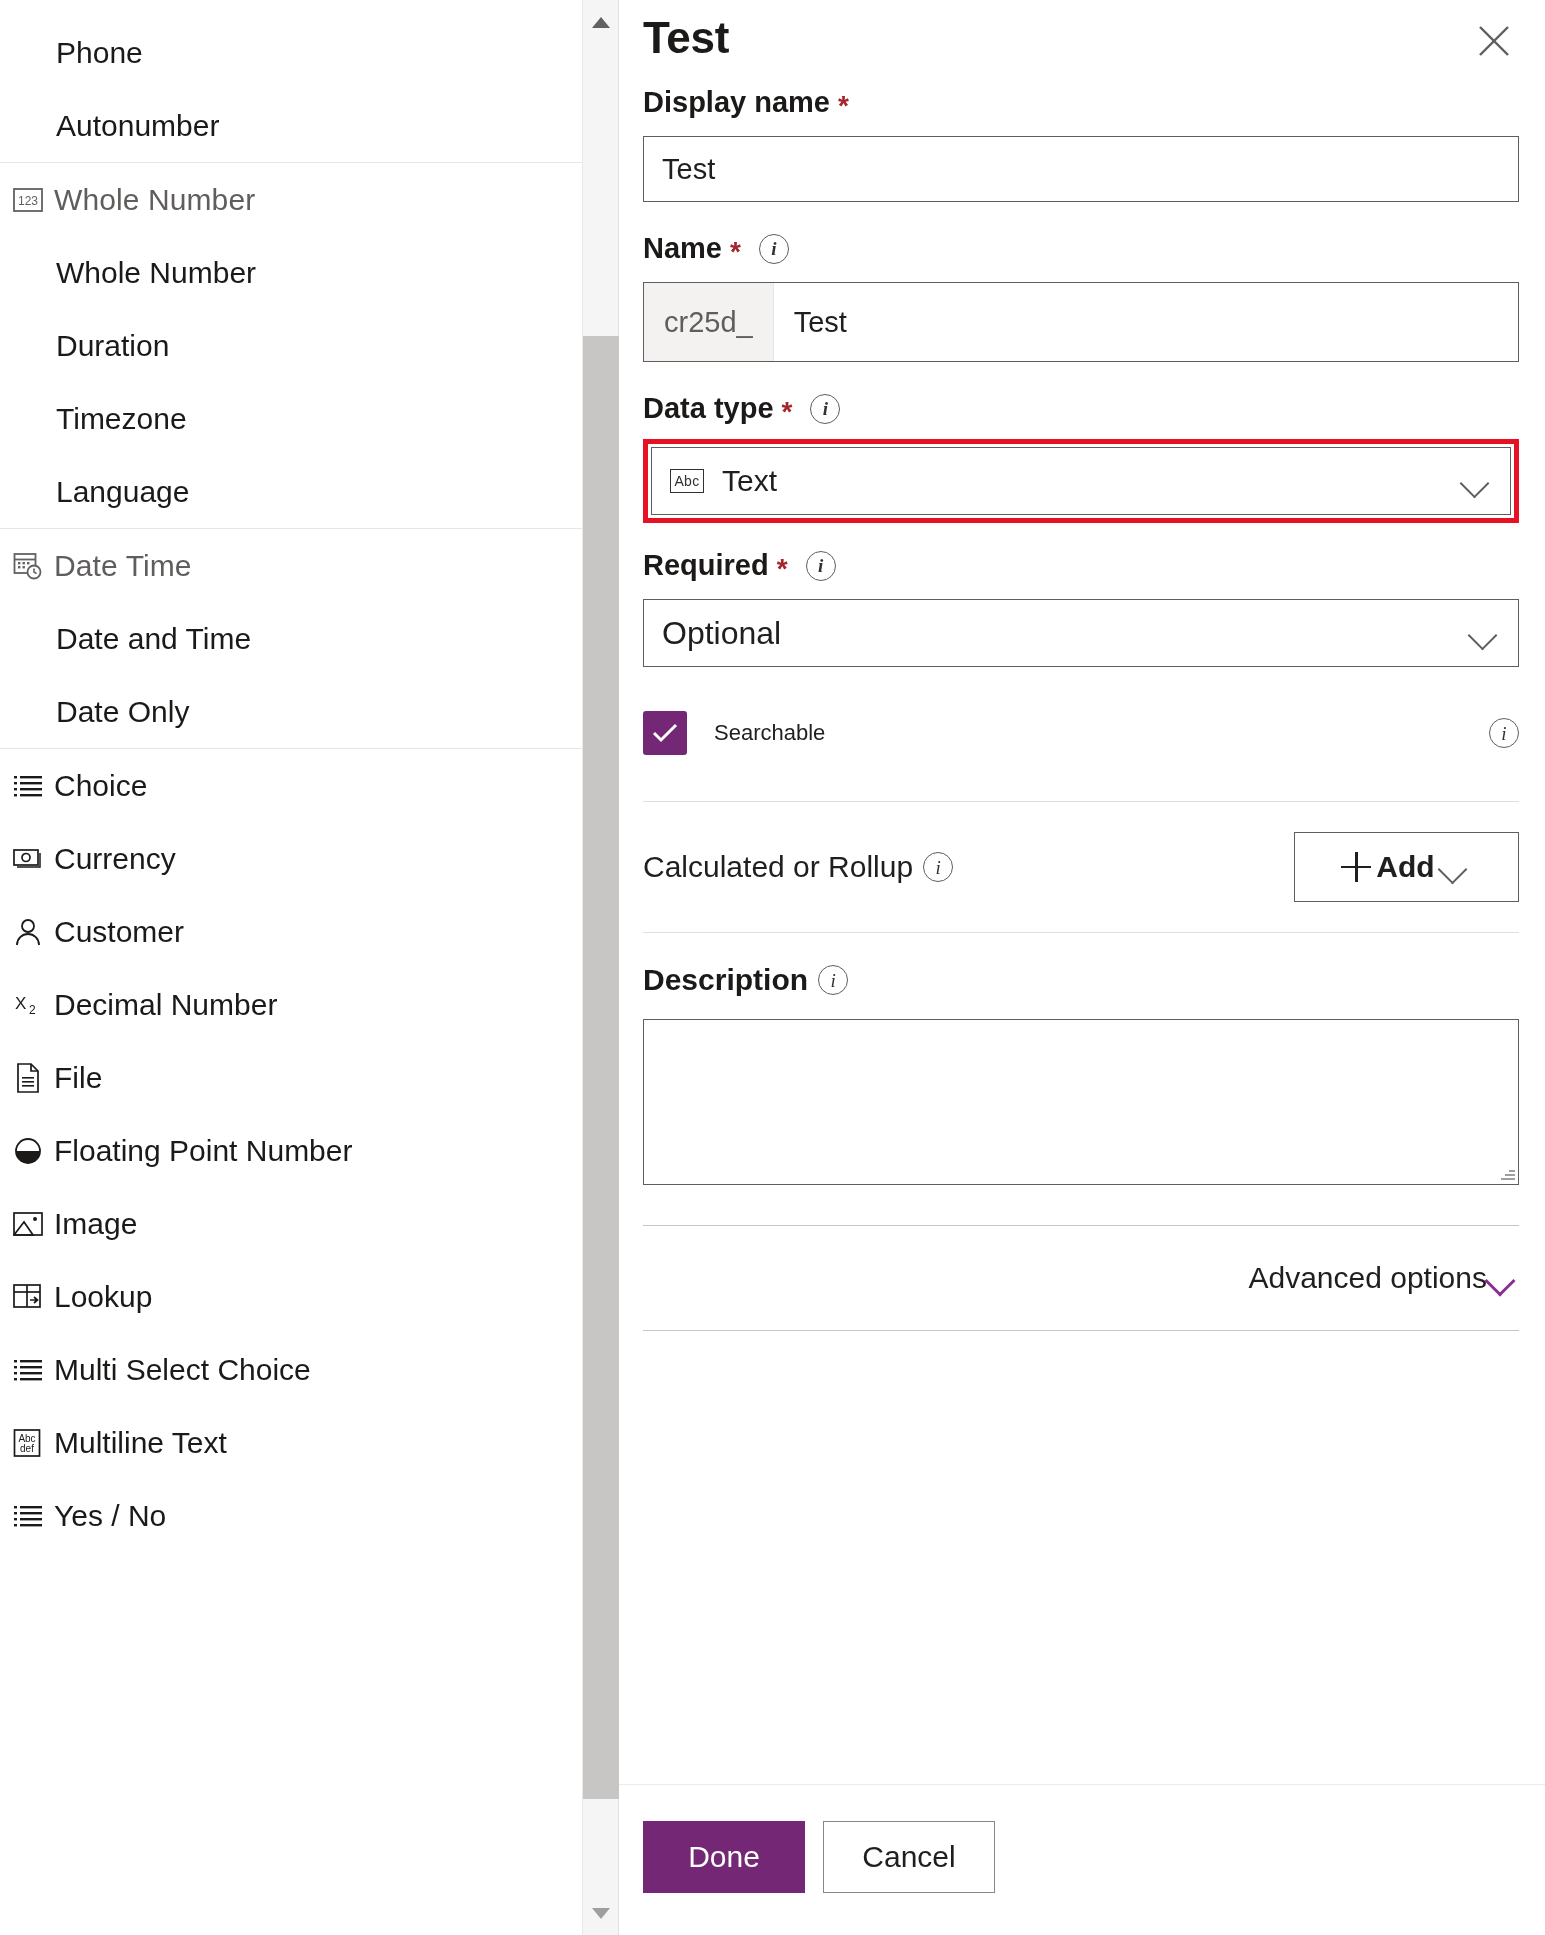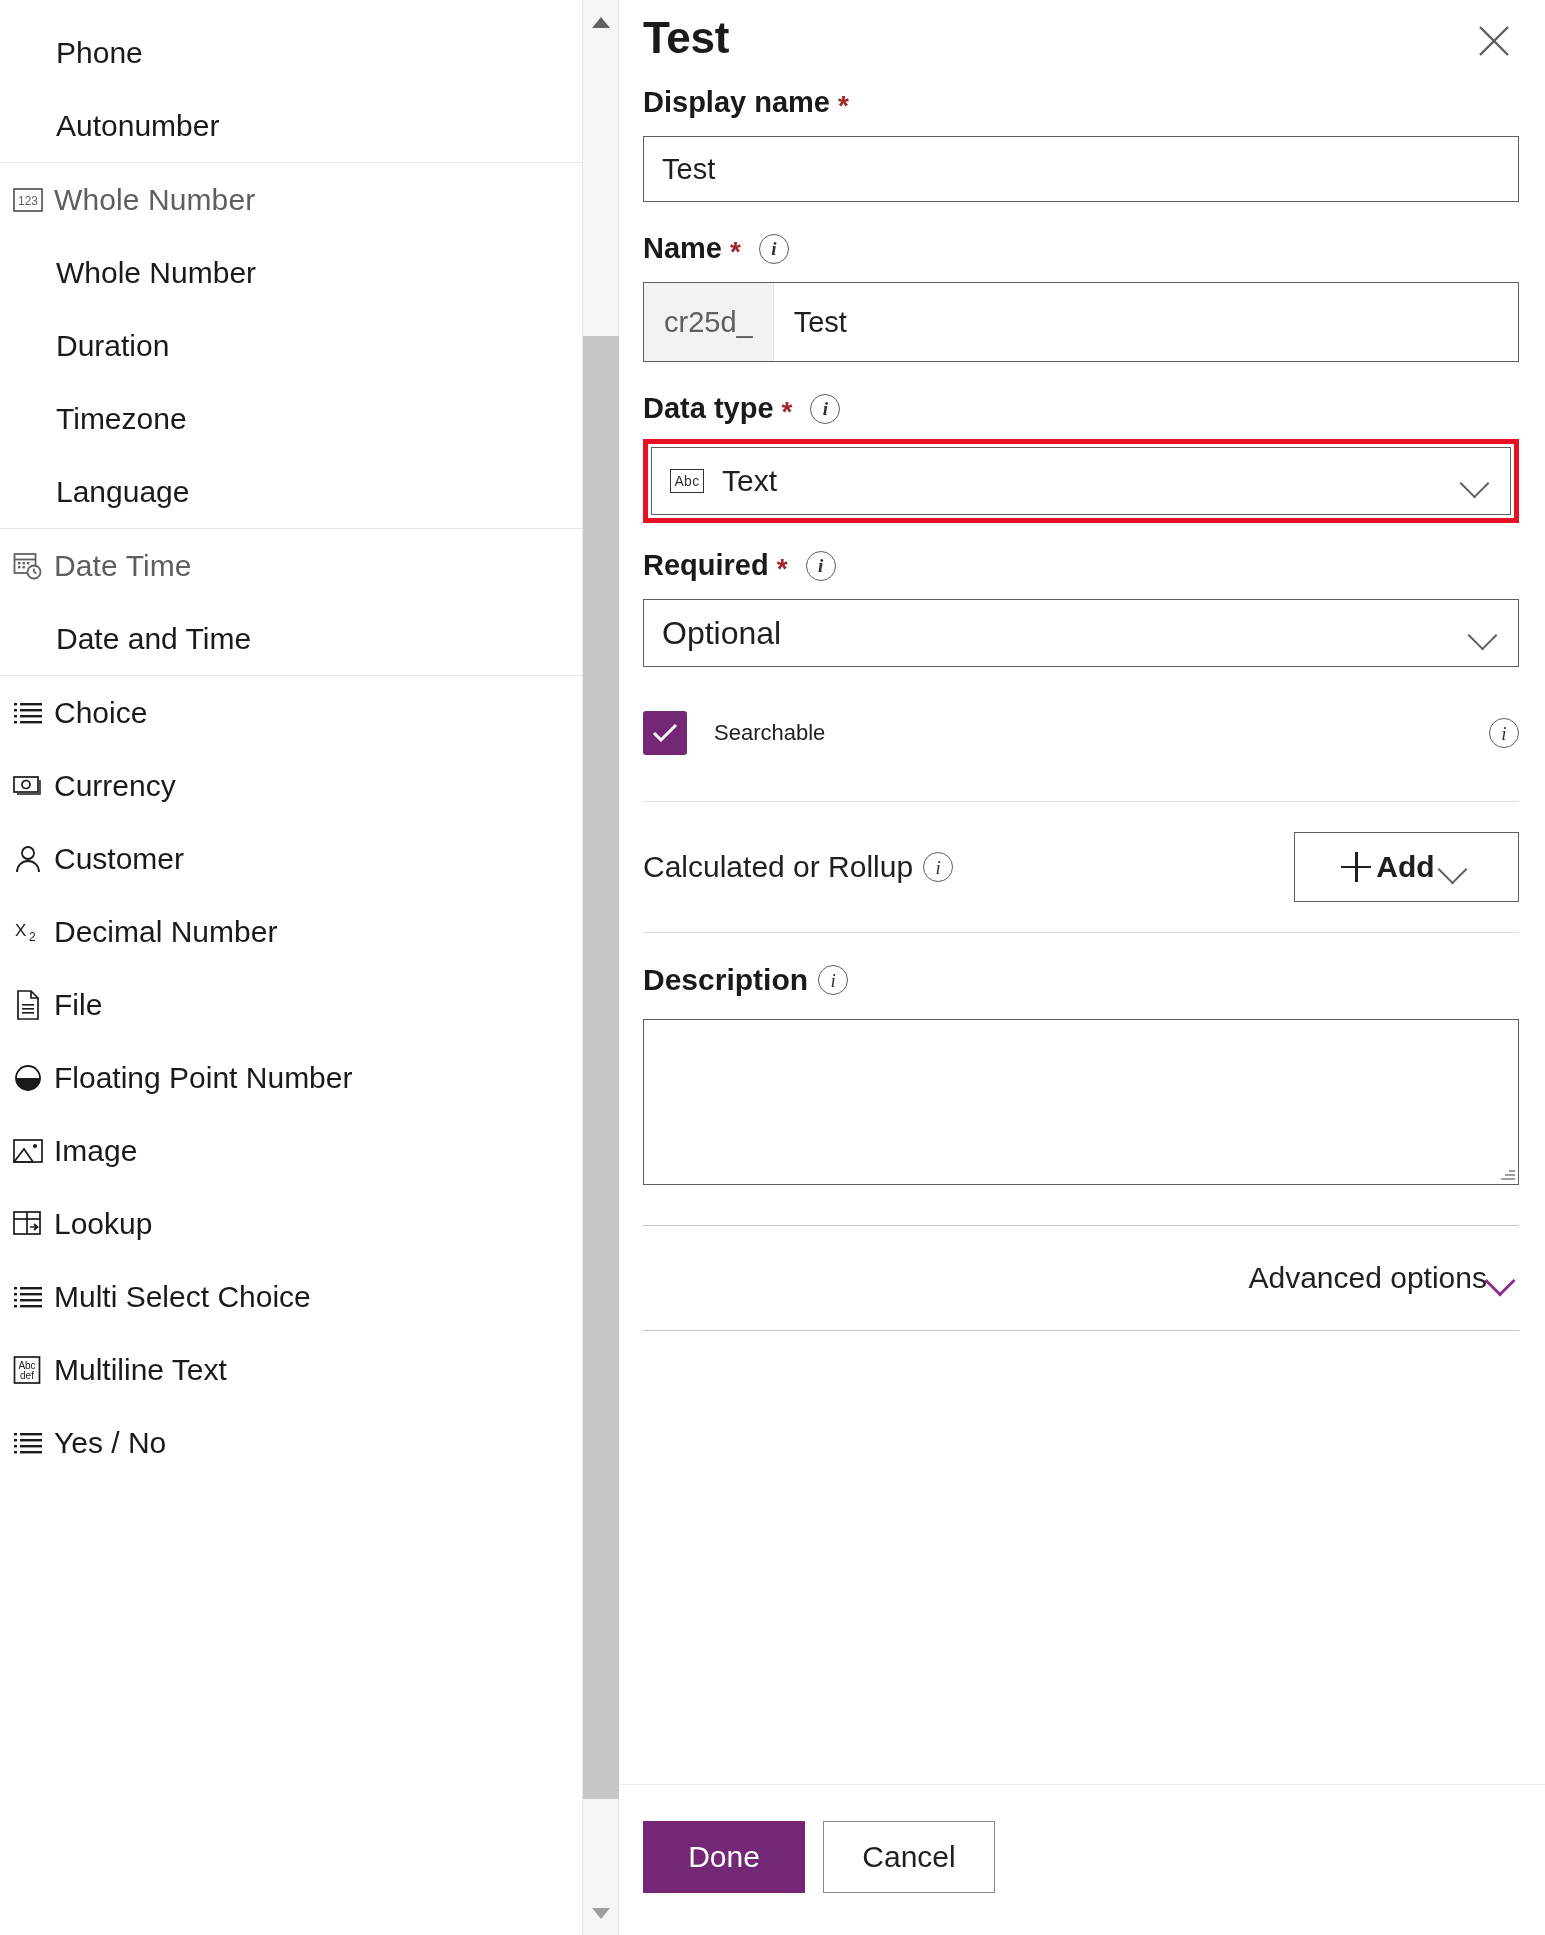--- a/index.html
+++ b/index.html
@@ -442,20 +442,23 @@
             </g>
             <circle cx="21" cy="21" r="6.5" fill="#fff" stroke="#616161" stroke-width="1.8"></circle>
             <polyline points="21,17.5 21,21 23.6,22.6" fill="none" stroke="#616161" stroke-width="1.6"></polyline>
           </svg>
         </span>
         <span class="ghead-label">Date Time</span>
       </div>
       <div class="sub-item">
         <span class="sub-label">Date and Time</span>
       </div>
+      <div class="sub-item">
+        <span class="sub-label">Date Only</span>
+      </div>
     </div>
 
     <div class="group">
 
       <div class="flat-item">
         <span class="flat-icon">
           <svg width="28" height="24" viewBox="0 0 28 24">
             <g fill="#1b1a19">
               <rect x="0" y="2" width="3" height="2.4"></rect>
                 <rect x="6" y="2" width="22" height="2.4"></rect>

